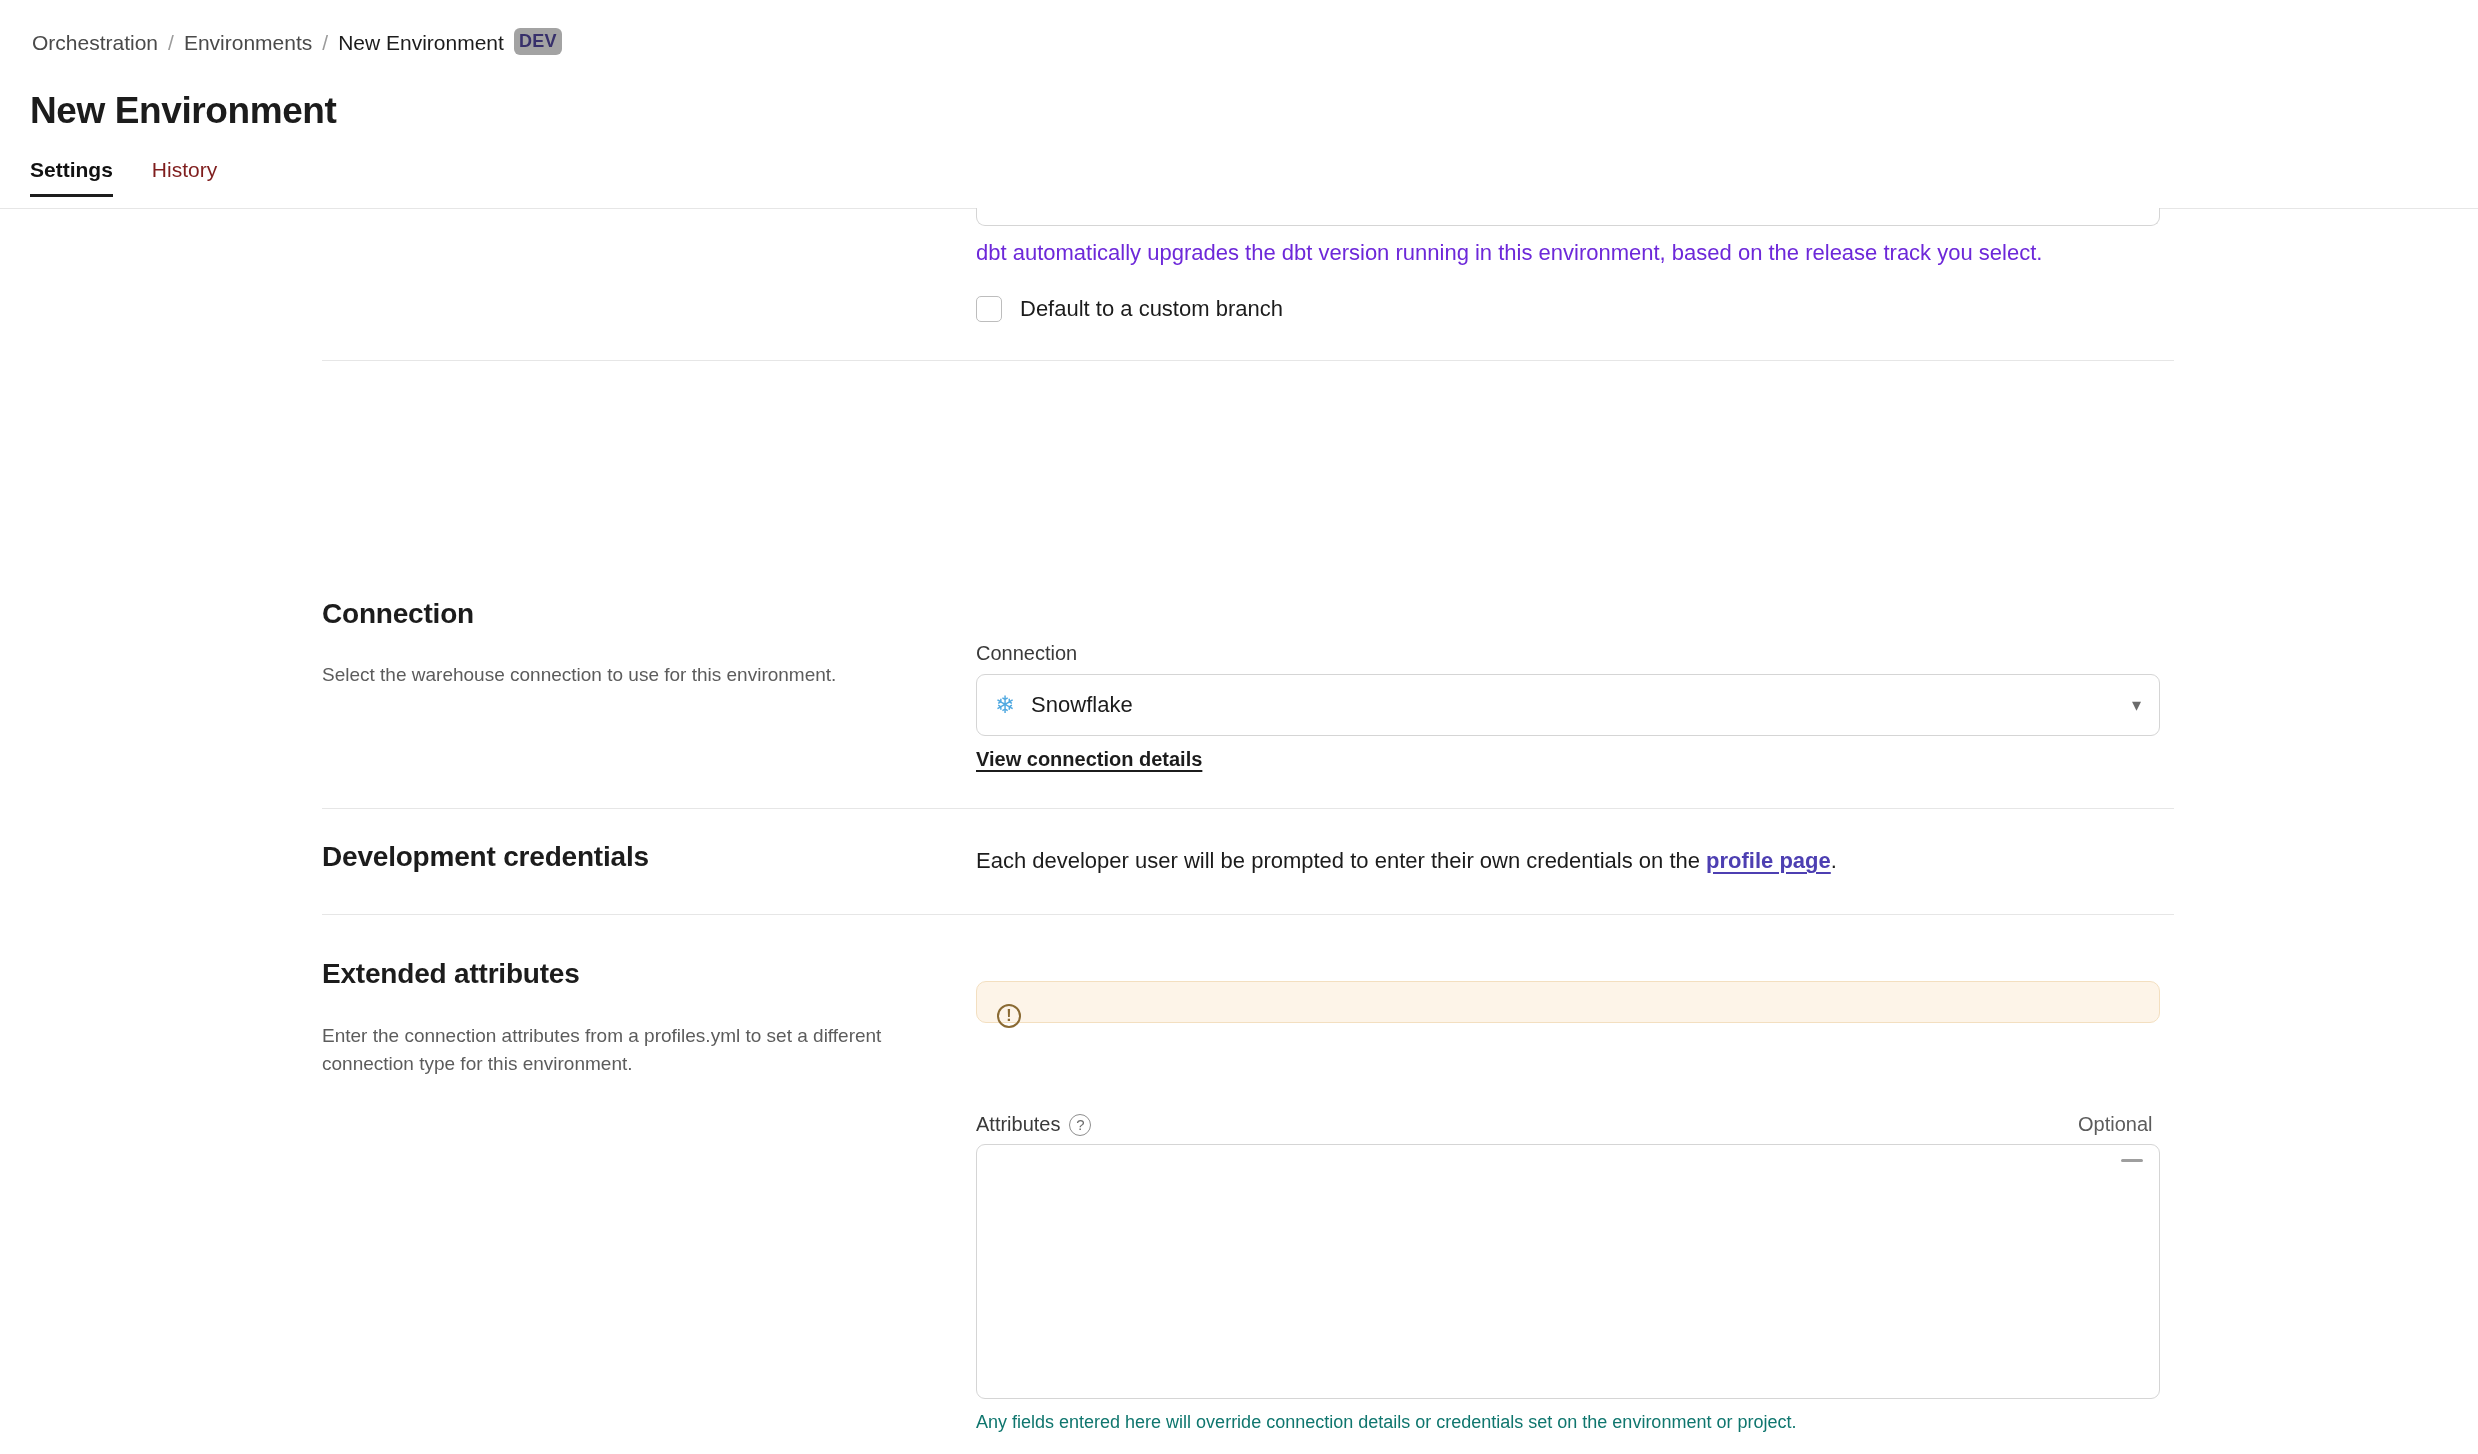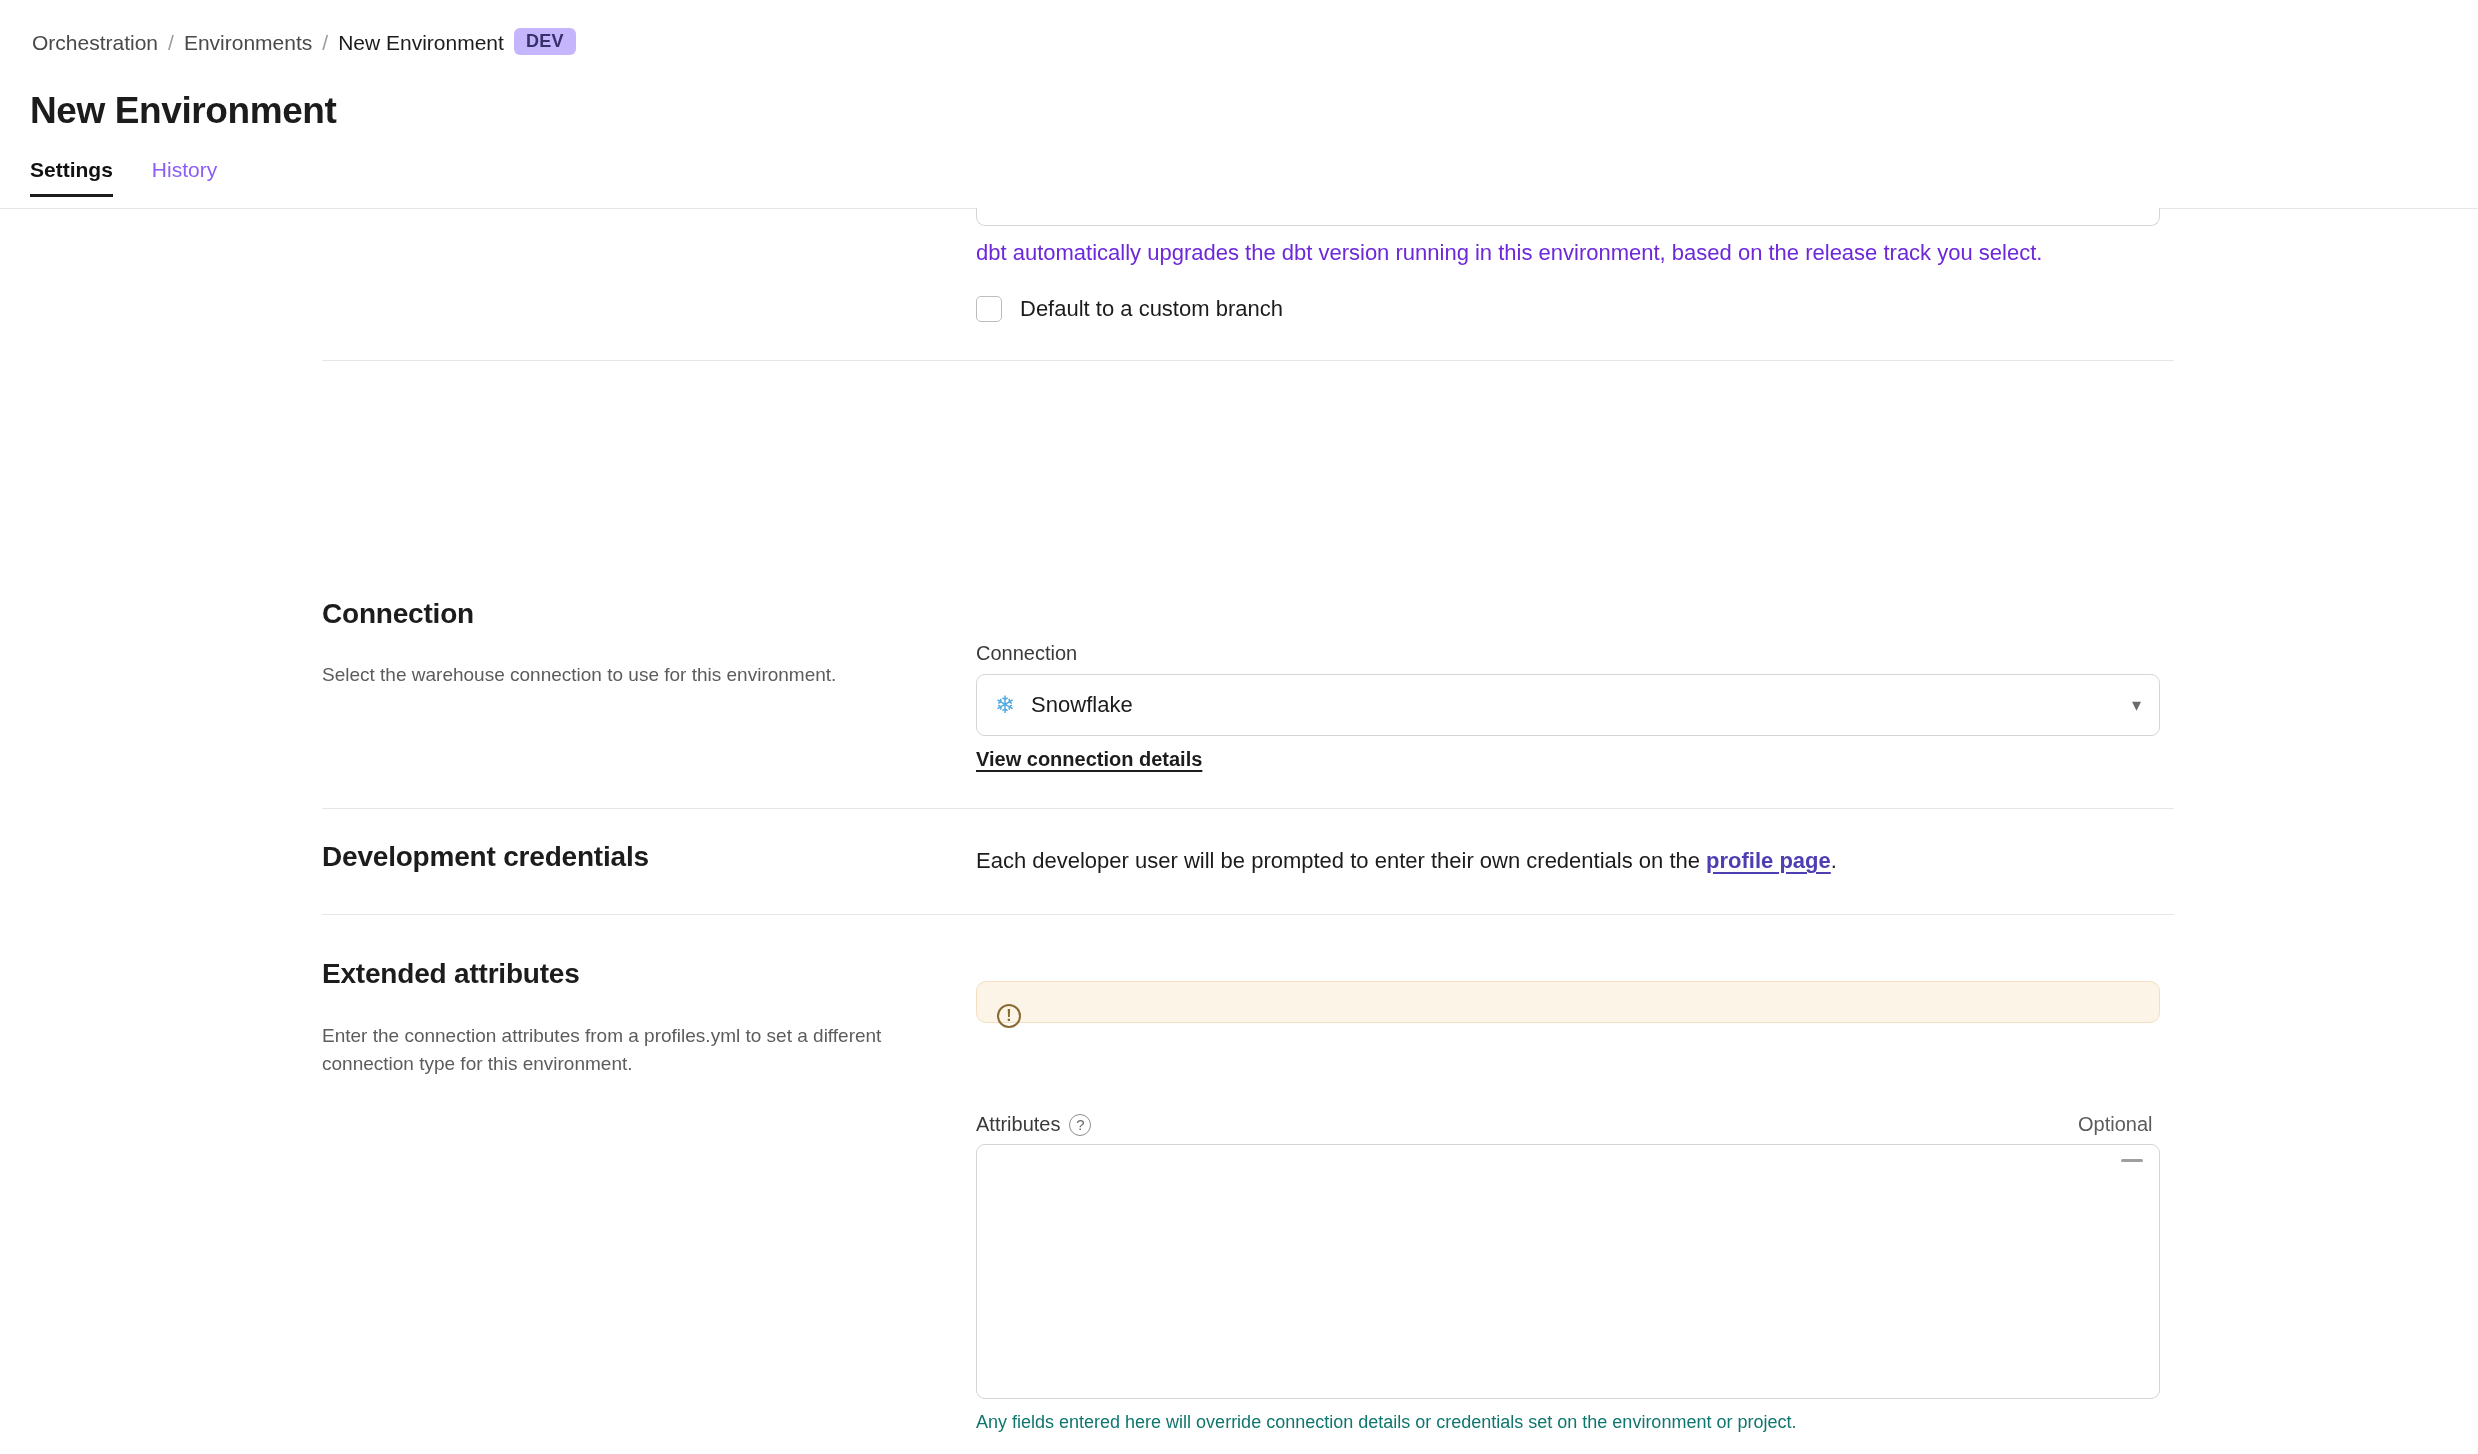--- a/index.html
+++ b/index.html
@@ -16,22 +16,22 @@
   
   .breadcrumb {
     position: absolute; left: 32px; top: 28px;
     display: flex; align-items: flex-end; gap: 10px;
     font-size: 21px; color: #4a4a4a;
   }
   .breadcrumb .crumb { white-space: nowrap; }
   .breadcrumb .crumb.current { color: #1c1c1c; }
   .breadcrumb .sep { color: #9b9b9b; }
   .badge-dev {
-    background: #c4b5fd; color: #37306b;
-    border-radius: 6px; padding: 3px 12px;
+    background: #a3a3a3; color: #37306b;
+    border-radius: 6px; padding: 3px 5px;
     font-size: 18px; font-weight: 700; letter-spacing: .3px;
   }
 
   
   .title {
     position: absolute; left: 30px; top: 90px;
     font-size: 37px; font-weight: 700; letter-spacing: -0.4px;
   }
   .actions {
     position: absolute; right: 28px; top: 92px;
@@ -44,21 +44,21 @@
     cursor: pointer; user-select: none;
   }
   .btn-cancel { background: #fff; border: 1px solid #d5d5d5; color: #1c1c1c; }
   .btn-save { background: #1c1c1c; border: 1px solid #1c1c1c; color: #fff; }
 
   
   .tabs {
     position: absolute; left: 30px; top: 158px;
     display: flex; gap: 39px; font-size: 21px;
   }
-  .tab { padding-bottom: 12px; color: #8b5cf6; cursor: pointer; }
+  .tab { padding-bottom: 12px; color: #7f1d1d; cursor: pointer; }
   .tab.active { color: #111; font-weight: 700; border-bottom: 3px solid #1c1c1c; }
   .tabs-rule {
     position: absolute; left: 0; top: 208px; width: 2478px; height: 1px;
     background: #e6e6e6;
   }
 
   
   .content { position: absolute; left: 0; top: 208px; width: 2478px; }
 
   .sec-title { font-size: 28px; font-weight: 700; letter-spacing: -0.2px; }

